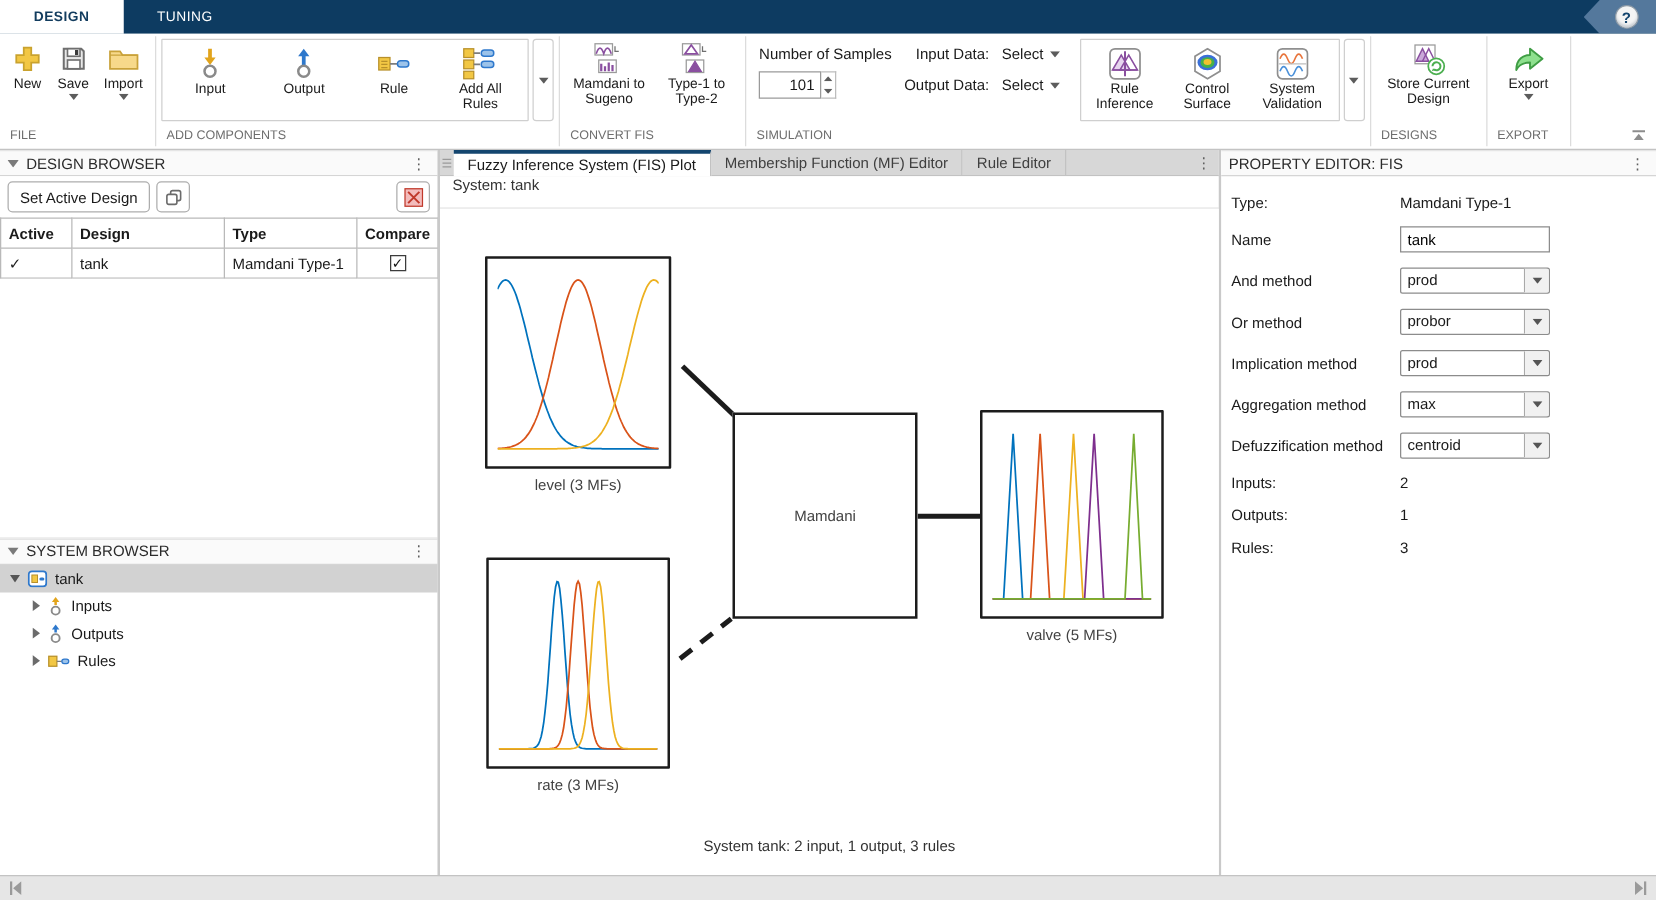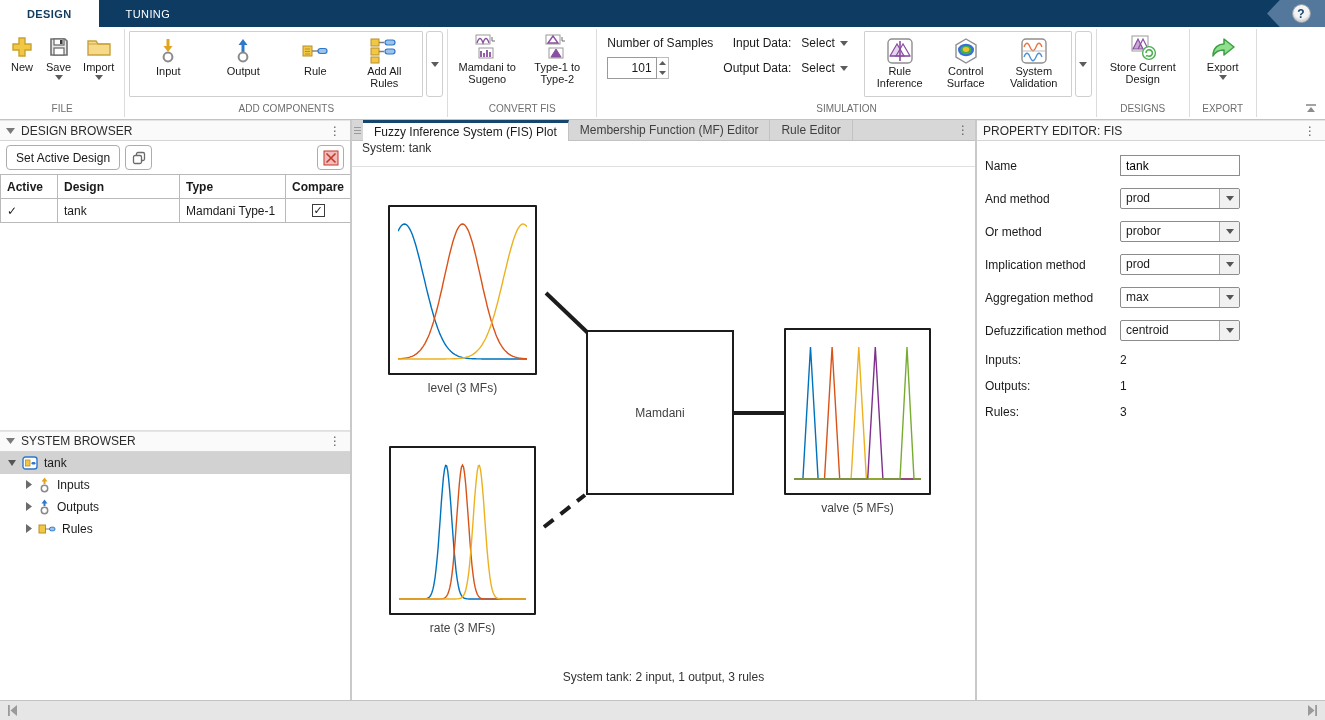--- a/index.html
+++ b/index.html
@@ -15,21 +15,21 @@
     clip-path:polygon(22% 0,100% 0,100% 100%,22% 100%,0 50%); display:flex; align-items:center; justify-content:center; }
   .help-btn { width:19px; height:19px; border-radius:50%; background:#f4f4f4; border:1px solid #8d9aa6;
     color:#14456e; font-weight:bold; font-size:12px; display:flex; align-items:center; justify-content:center;
     box-shadow:inset 0 -2px 2px #c9ced4; margin-left:10px; }
 
   
   .toolstrip { height:93px; background:#fff; display:flex; border-bottom:1px solid #c3c3c3; position:relative; }
   .ts-sep { width:1px; background:#dcdcdc; margin:2px 0; }
   .ts-section { display:flex; flex-direction:column; padding:3px 4px 1px 4px; }
   .ts-items { flex:1; display:flex; align-items:flex-start; }
-  .ts-label { height:15px; font-size:10px; color:#6e6e6e; text-align:center; white-space:nowrap; padding:0 4px; }
+  .ts-label { height:15px; font-size:10px; color:#6e6e6e; white-space:nowrap; padding:0 4px; }
   .big-btn { display:flex; flex-direction:column; align-items:center; padding:3px 6px 0 6px; border-radius:3px; cursor:pointer; }
   .big-btn .bicon { height:28px; display:flex; align-items:center; justify-content:center; }
   .big-btn .blabel { font-size:11px; line-height:12px; text-align:center; color:#1a1a1a; white-space:pre-line; }
   .caret { margin-top:2px; }
   .gallery { border:1px solid #cfcfcf; border-radius:1px; display:flex; align-items:flex-start; padding:2px 2px; margin-top:1px; height:66px; }
   .gal-drop { width:17px; height:66px; border:1px solid #cfcfcf; border-radius:3px; margin:1px 0 0 3px;
     display:flex; align-items:center; justify-content:center; cursor:pointer; }
   .sim-grid { display:grid; grid-template-columns:auto auto auto; grid-column-gap:10px; align-items:center; padding:6px 6px 0 6px; grid-row-gap:7px; }
   .sim-lbl { font-size:12px; color:#1a1a1a; white-space:nowrap; }
   .spinner { display:flex; height:22px; width:62px; }
@@ -547,20 +547,24 @@
   </div>
 
   <div class="vsplit"></div>
 
   <div class="right-panel">
     <div class="panel-header">
       <div class="panel-title">PROPERTY EDITOR: FIS</div>
       <div class="kebab">⋮</div>
     </div>
     <div class="pe-body">
+      <div class="pe-row static">
+        <div class="pe-label">Type:</div>
+        <div class="pe-value">Mamdani Type-1</div>
+      </div>
       <div class="pe-row">
         <div class="pe-label">Name</div>
         <div><input class="pe-input" value="tank" style=""></div>
       </div>
       <div id="peDropdownRows">
           <div class="pe-row">
             <div class="pe-label">And method</div>
             <div>
               <div class="pe-select">
                 <div class="val">prod</div>

